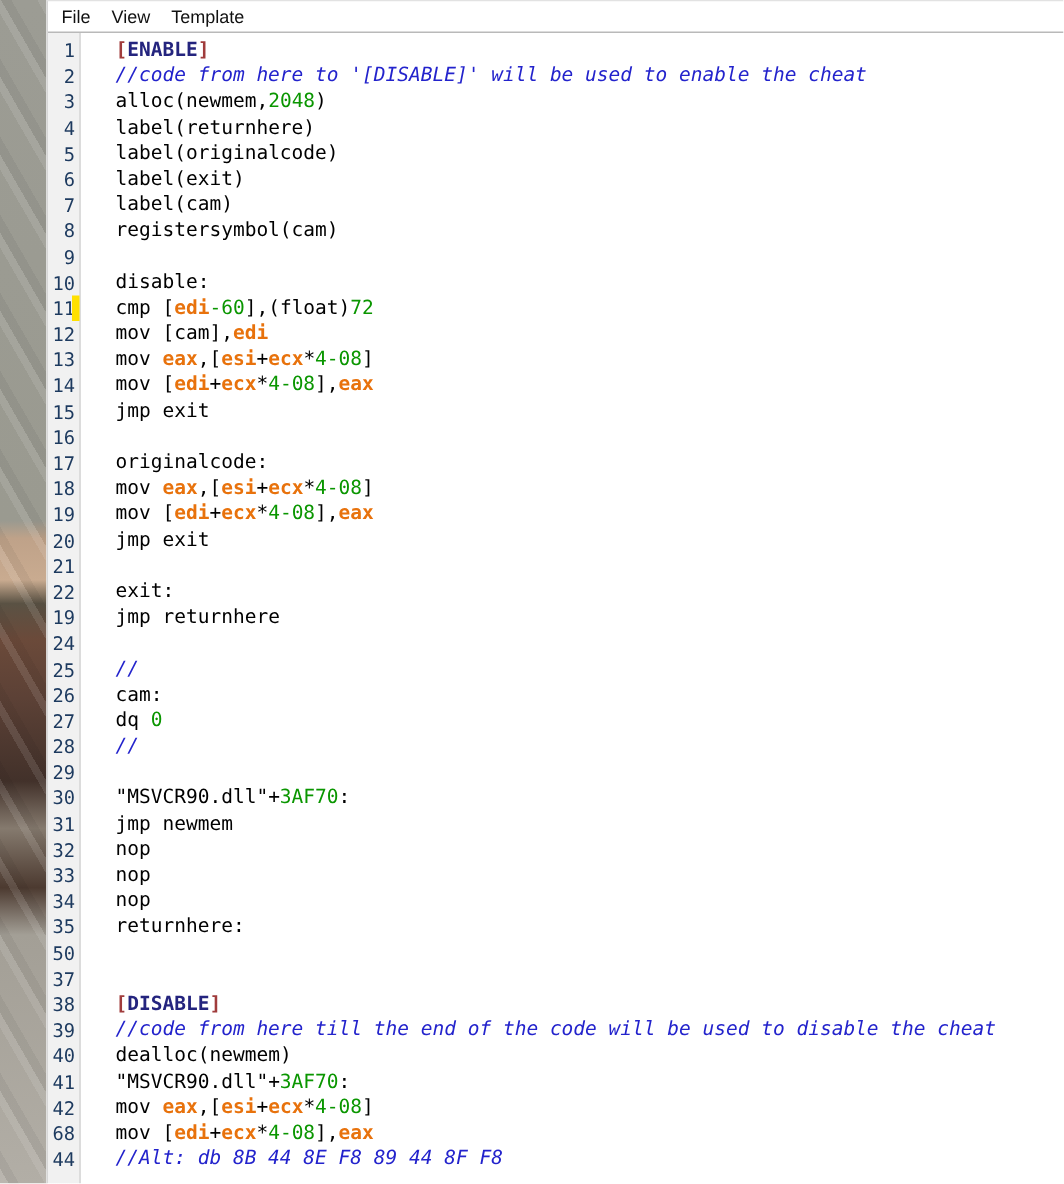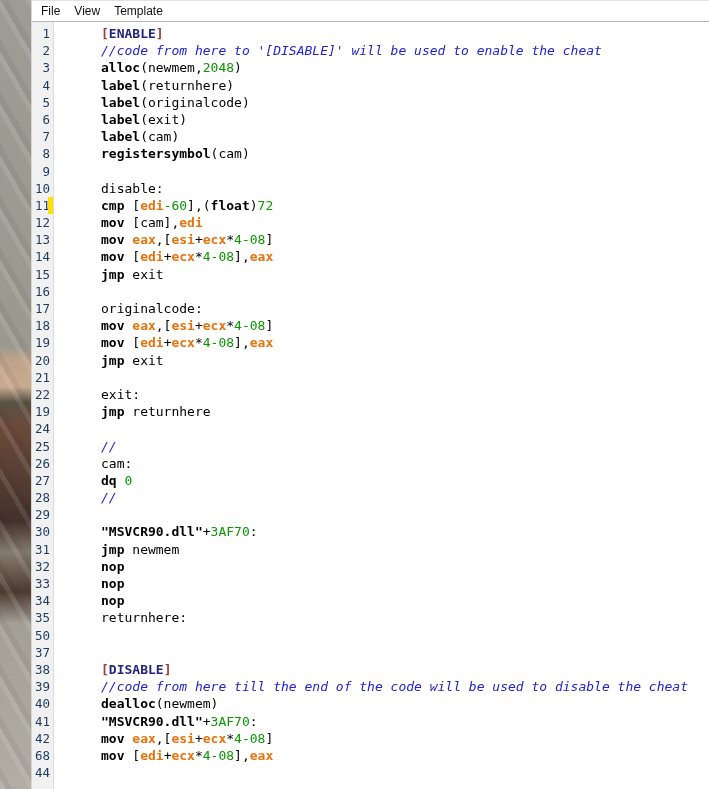--- a/index.html
+++ b/index.html
@@ -42,22 +42,22 @@
       #dcdcdc 21px, #dcdcdc 22px, #ffffff 22px);
   }
   .line{display:flex;height:17.2px;white-space:pre;}
   .gutter-cell{
     flex:0 0 22px;width:22px;box-sizing:border-box;position:relative;
     text-align:right;padding-right:4px;color:var(--lnum);font-size:12.5px;
   }
   .marker{
     position:absolute;right:1px;top:0;width:5px;height:17px;background:var(--marker);
   }
-  .code-cell{padding-left:23px;color:var(--plain);margin-left:24px;}
-  .s-k{font-weight:bold;color:var(--kw);text-align:center;}
+  .code-cell{padding-left:23px;color:var(--plain);}
+  .s-k{font-weight:normal;color:var(--kw);text-align:center;}
   .s-i{color:var(--plain);}
   .s-r{font-weight:bold;color:var(--reg);text-align:center;}
   .s-n{color:var(--num);}
   .s-c{font-style:italic;color:var(--com);}
   .s-b{font-weight:bold;color:var(--brk);}
   .s-sec{font-weight:bold;color:var(--sec);}
 </style>
 </head>
 <body>
 
@@ -106,15 +106,15 @@
       <div class="line"><div class="gutter-cell">34</div><div class="code-cell"><span class="s-k">nop</span></div></div>
       <div class="line"><div class="gutter-cell">35</div><div class="code-cell"><span class="s-i">returnhere:</span></div></div>
       <div class="line"><div class="gutter-cell">50</div><div class="code-cell"></div></div>
       <div class="line"><div class="gutter-cell">37</div><div class="code-cell"></div></div>
       <div class="line"><div class="gutter-cell">38</div><div class="code-cell"><span class="s-b">[</span><span class="s-sec">DISABLE</span><span class="s-b">]</span></div></div>
       <div class="line"><div class="gutter-cell">39</div><div class="code-cell"><span class="s-c">//code from here till the end of the code will be used to disable the cheat</span></div></div>
       <div class="line"><div class="gutter-cell">40</div><div class="code-cell"><span class="s-k">dealloc</span><span class="s-i">(newmem)</span></div></div>
       <div class="line"><div class="gutter-cell">41</div><div class="code-cell"><span class="s-k">"MSVCR90.dll"</span><span class="s-i">+</span><span class="s-n">3AF70</span><span class="s-i">:</span></div></div>
       <div class="line"><div class="gutter-cell">42</div><div class="code-cell"><span class="s-k">mov</span><span class="s-i"> </span><span class="s-r">eax</span><span class="s-i">,[</span><span class="s-r">esi</span><span class="s-i">+</span><span class="s-r">ecx</span><span class="s-i">*</span><span class="s-n">4</span><span class="s-n">-08</span><span class="s-i">]</span></div></div>
       <div class="line"><div class="gutter-cell">68</div><div class="code-cell"><span class="s-k">mov</span><span class="s-i"> [</span><span class="s-r">edi</span><span class="s-i">+</span><span class="s-r">ecx</span><span class="s-i">*</span><span class="s-n">4</span><span class="s-n">-08</span><span class="s-i">],</span><span class="s-r">eax</span></div></div>
-      <div class="line"><div class="gutter-cell">44</div></div>
+      <div class="line"><div class="gutter-cell">44</div><div class="code-cell"><span class="s-c">//Alt: db 8B 44 8E F8 89 44 8F F8</span></div></div>
     </div>
 </div>
 
 </body></html>

